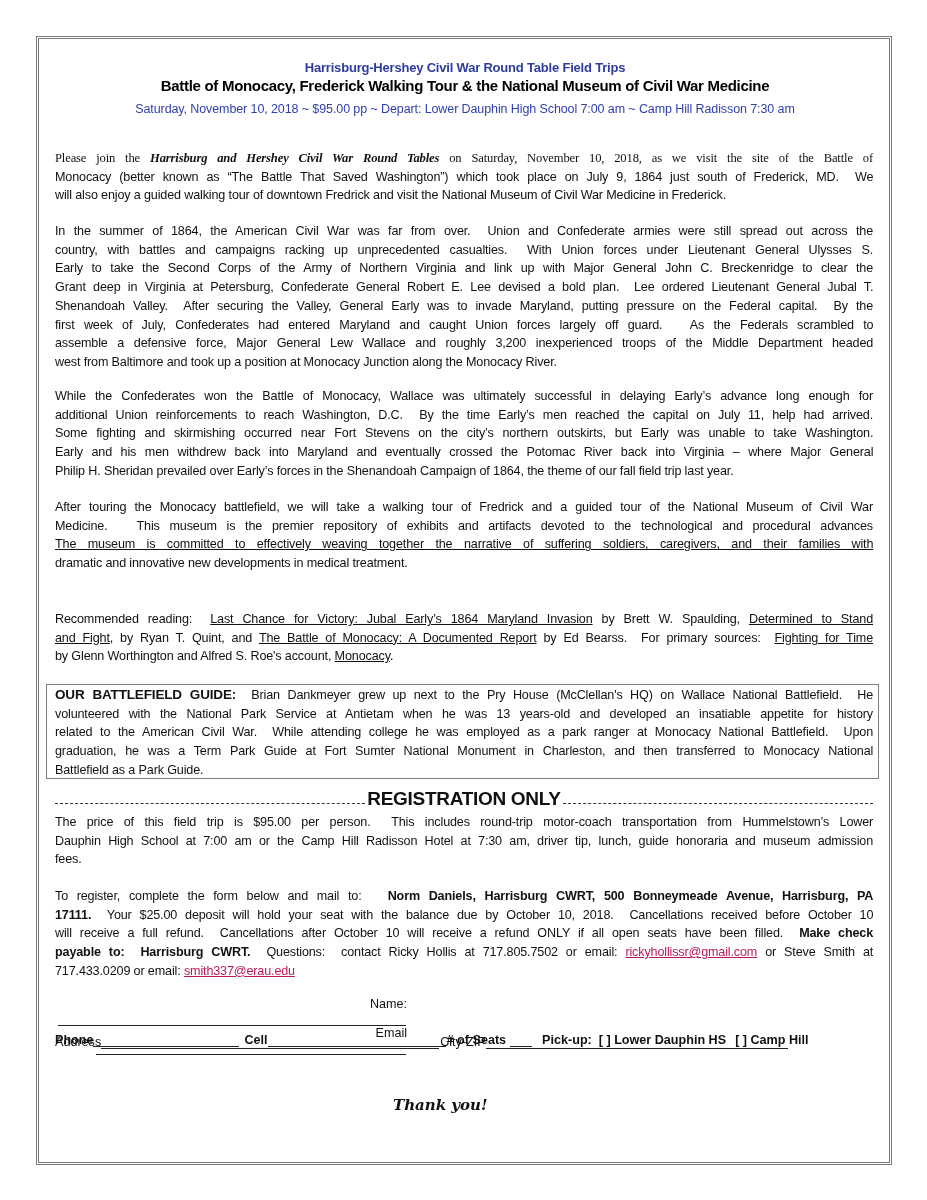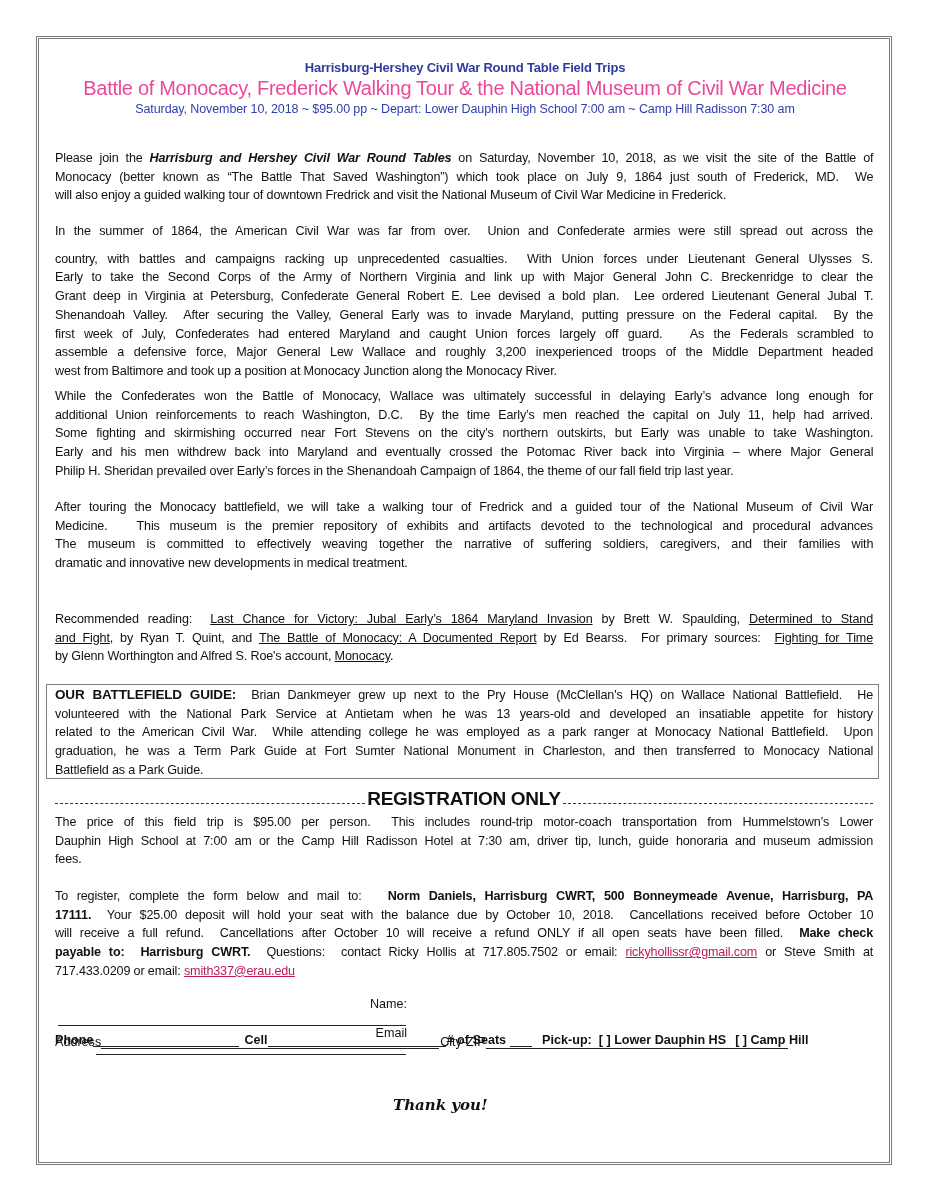--- a/index.html
+++ b/index.html
@@ -2,21 +2,21 @@
 <html><head>
 <meta charset="utf-8">
 <style>
   html, body { margin: 0; padding: 0; background: #ffffff; }
   body { width: 927px; height: 1200px; position: relative; overflow: hidden;
          font-family: "Liberation Sans", sans-serif; color: #111; }
   .page-border { position: absolute; left: 36px; top: 36px; width: 850px; height: 1123px;
                  border: 3px double #7a7a7a; box-sizing: content-box; }
   .header { position: absolute; left: 40px; width: 850px; text-align: center; }
   .h-sub { top: 60px; font-size: 13px; font-weight: bold; color: #2e3c9e; letter-spacing: -0.2px; }
-  .h-title { top: 77px; font-size: 20px; font-weight: normal; color: #ec4899; letter-spacing: -0.3px; }
+  .h-title { top: 77px; font-size: 15px; font-weight: bold; color: #000000; letter-spacing: -0.3px; }
   .h-date { top: 102px; font-size: 12.5px; color: #2f3fae; letter-spacing: -0.1px; }
   .para { position: absolute; left: 55px; width: 818px; font-size: 12.6px; line-height: 18.7px;
           text-align: justify; letter-spacing: -0.15px; }
   .para .line { display: block; white-space: nowrap; text-align: justify; text-align-last: justify; }
   .para .line.last { text-align-last: left; }
   .u { text-decoration: underline; }
   .bi { font-weight: bold; font-style: italic; }
   .b { font-weight: bold; }
   .link { color: #be185d; text-decoration: underline; }
   .guide-box { position: absolute; left: 46px; top: 684px; width: 833px; height: 95px;
@@ -33,48 +33,48 @@
 </head>
 <body>
 
 <div class="page-border"></div>
 
 <div class="header h-sub">Harrisburg-Hershey Civil War Round Table Field Trips</div>
 <div class="header h-title">Battle of Monocacy, Frederick Walking Tour &amp; the National Museum of Civil War Medicine</div>
 <div class="header h-date">Saturday, November 10, 2018 ~ $95.00 pp ~ Depart:  Lower Dauphin High School 7:00 am ~ Camp Hill Radisson 7:30 am</div>
 
 <div class="para" style="top:149px;">
-  <span class="line" style="white-space: pre; display: block; word-spacing: 3.6087px;"><span>Please join the </span><span class="bi">Harrisburg and Hershey Civil War Round Tables</span><span> on Saturday, November 10, 2018, as we visit the site of the Battle of</span></span>
+  <span class="line" style="white-space: pre; display: block; word-spacing: 3.6087px; font-family: Liberation Serif, serif;"><span>Please join the </span><span class="bi">Harrisburg and Hershey Civil War Round Tables</span><span> on Saturday, November 10, 2018, as we visit the site of the Battle of</span></span>
   <span class="line" style="white-space: pre; display: block; word-spacing: 4.72727px;">Monocacy (better known as “The Battle That Saved Washington”) which took place on July 9, 1864 just south of Frederick, MD.  We</span>
   <span class="line last" style="white-space: pre;">will also enjoy a guided walking tour of downtown Fredrick and visit the National Museum of Civil War Medicine in Frederick.</span>
 </div>
 
 <div class="para" style="top:222px;">
   <span class="line" style="white-space: pre; display: block; word-spacing: 5.13043px;">In the summer of 1864, the American Civil War was far from over.  Union and Confederate armies were still spread out across the</span>
-  <span class="line" style="white-space: pre; display: block; word-spacing: 6.47059px; margin-top: 9px;">country, with battles and campaigns racking up unprecedented casualties.  With Union forces under Lieutenant General Ulysses S.</span>
+  <span class="line" style="white-space: pre; display: block; word-spacing: 6.47059px;">country, with battles and campaigns racking up unprecedented casualties.  With Union forces under Lieutenant General Ulysses S.</span>
   <span class="line" style="white-space: pre; display: block; word-spacing: 5.21739px;">Early to take the Second Corps of the Army of Northern Virginia and link up with Major General John C. Breckenridge to clear the</span>
   <span class="line" style="white-space: pre; display: block; word-spacing: 4px;">Grant deep in Virginia at Petersburg, Confederate General Robert E. Lee devised a bold plan.  Lee ordered Lieutenant General Jubal T.</span>
   <span class="line" style="white-space: pre; display: block; word-spacing: 4.66667px;">Shenandoah Valley.  After securing the Valley, General Early was to invade Maryland, putting pressure on the Federal capital.  By the</span>
   <span class="line" style="white-space: pre; display: block; word-spacing: 6px;">first week of July, Confederates had entered Maryland and caught Union forces largely off guard.   As the Federals scrambled to</span>
   <span class="line" style="white-space: pre; display: block; word-spacing: 6.29412px;">assemble a defensive force, Major General Lew Wallace and roughly 3,200 inexperienced troops of the Middle Department headed</span>
   <span class="line last" style="white-space: pre;">west from Baltimore and took up a position at Monocacy Junction along the Monocacy River.</span>
 </div>
 
 <div class="para" style="top:387px;">
   <span class="line" style="white-space: pre; display: block; word-spacing: 5.83333px;">While the Confederates won the Battle of Monocacy, Wallace was ultimately successful in delaying Early’s advance long enough for</span>
   <span class="line" style="white-space: pre; display: block; word-spacing: 4.7619px;">additional Union reinforcements to reach Washington, D.C.  By the time Early’s men reached the capital on July 11, help had arrived.</span>
   <span class="line" style="white-space: pre; display: block; word-spacing: 5.52632px;">Some fighting and skirmishing occurred near Fort Stevens on the city’s northern outskirts, but Early was unable to take Washington.</span>
   <span class="line" style="white-space: pre; display: block; word-spacing: 5.2px;">Early and his men withdrew back into Maryland and eventually crossed the Potomac River back into Virginia – where Major General</span>
   <span class="line last" style="white-space: pre;">Philip H. Sheridan prevailed over Early’s forces in the Shenandoah Campaign of 1864, the theme of our fall field trip last year.</span>
 </div>
 
 <div class="para" style="top:498px;">
   <span class="line" style="white-space: pre; display: block; word-spacing: 4.73913px;">After touring the Monocacy battlefield, we will take a walking tour of Fredrick and a guided tour of the National Museum of Civil War</span>
   <span class="line" style="white-space: pre; display: block; word-spacing: 6.36842px;">Medicine.   This museum is the premier repository of exhibits and artifacts devoted to the technological and procedural advances</span>
-  <span class="line" style="white-space: pre; display: block; word-spacing: 8.11765px;">The museum is committed to effectively weaving together the narrative of suffering soldiers, caregivers, and their families with</span>
+  <span class="line" style="white-space: pre; display: block; word-spacing: 8.11765px; text-decoration: underline;">The museum is committed to effectively weaving together the narrative of suffering soldiers, caregivers, and their families with</span>
   <span class="line last" style="white-space: pre;">dramatic and innovative new developments in medical treatment.</span>
 </div>
 
 <div class="para" style="top:610px;">
   <span class="line" style="white-space: pre; display: block; word-spacing: 5.66667px;"><span>Recommended reading:  </span><span class="u">Last Chance for Victory: Jubal Early’s 1864 Maryland Invasion</span><span> by Brett W. Spaulding, </span><span class="u">Determined to Stand</span></span>
   <span class="line" style="white-space: pre; display: block; word-spacing: 3.58333px;"><span class="u">and Fight</span><span>, by Ryan T. Quint, and </span><span class="u">The Battle of Monocacy: A Documented Report</span><span> by Ed Bearss.  For primary sources:  </span><span class="u">Fighting for Time</span></span>
   <span class="line last" style="white-space: pre;"><span>by Glenn Worthington and Alfred S. Roe's account, </span><span class="u">Monocacy</span><span>.</span></span>
 </div>
 
 <div class="guide-box"></div>

